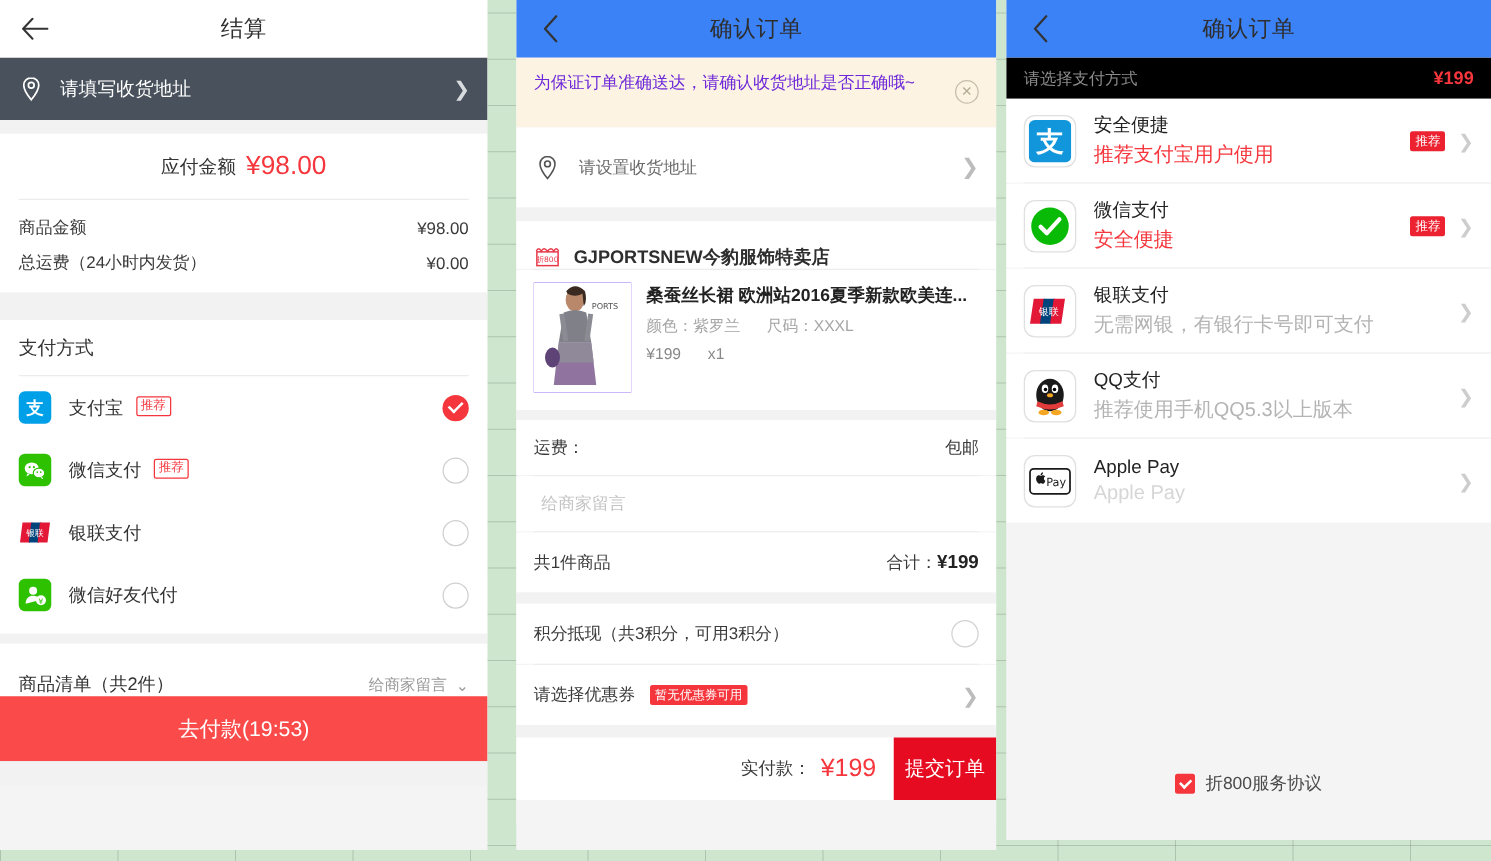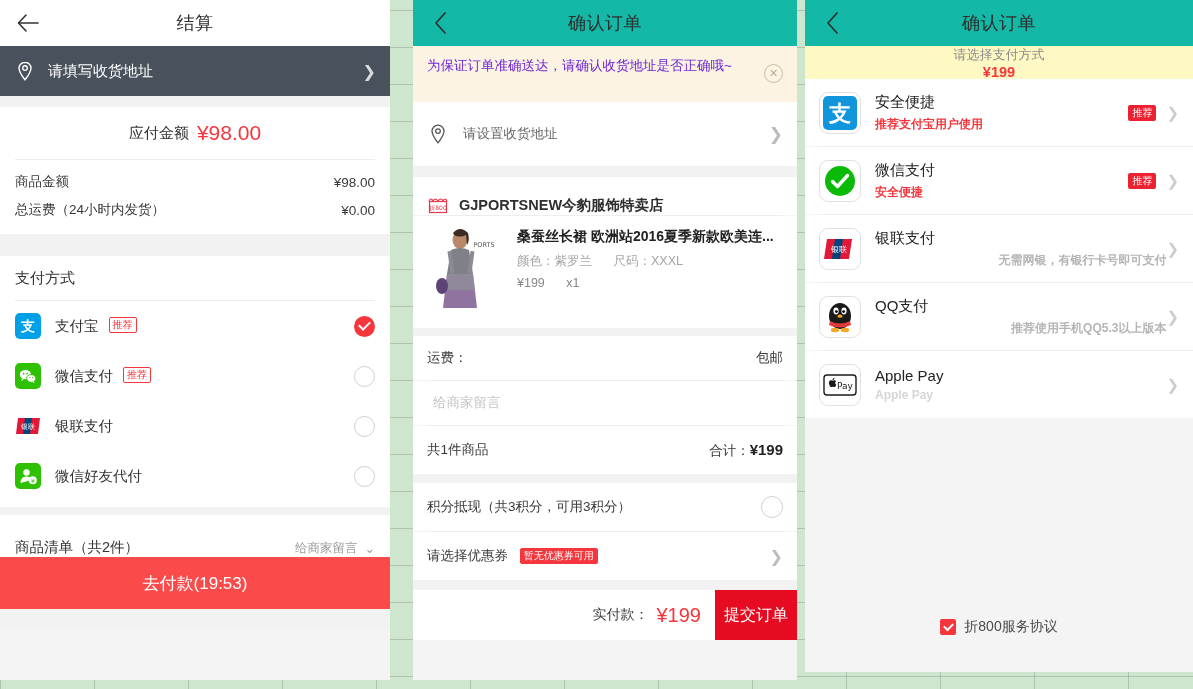--- a/index.html
+++ b/index.html
@@ -29,21 +29,21 @@
   #panel-middle { left: 413px; width: 384px; height: 680px; }
   #panel-right  { left: 805px; width: 388px; height: 672px; }
 
   
   .navbar {
     position: relative;
     height: 46px;
     display: flex; align-items: center; justify-content: center;
     background: #ffffff;
   }
-  .navbar.grey { background: #14b8a6; font-family: Liberation Serif, serif; }
+  .navbar.grey { background: #3b82f6; font-family: Liberation Serif, serif; }
   .nav-title { font-size: 18px; color: #2e2e2e; letter-spacing: .5px; }
   .nav-back {
     position: absolute; left: 14px; top: 50%;
     transform: translateY(-50%);
     width: 28px; height: 28px;
     display: flex; align-items: center; justify-content: center;
     cursor: pointer;
   }
   .nav-back svg { display: block; }
 
@@ -198,40 +198,40 @@
   .mfoot .amt { display: flex; align-items: center; font-size: 20px; color: #f5363c; padding-right: 14px; }
   .mfoot .submit {
     background: #e60b20; color: #fff; font-size: 16px;
     display: flex; align-items: center; justify-content: center;
     width: 82px; cursor: pointer;
   }
 
   
   .r-head {
     display: flex; align-items: center; justify-content: space-between;
-    height: 33px; padding: 0 14px; background: #fef9c3;
-    font-size: 13px; color: #8c8c8c; flex-direction: column;
+    height: 33px; padding: 0 14px; background: #000000;
+    font-size: 13px; color: #8c8c8c;
   }
   .r-head .amt { color: #f5363c; font-weight: bold; font-size: 14.5px; }
 
   .r-row {
     display: flex; align-items: center; background: #fff;
     height: 67px; padding: 0 14px;
   }
   .r-row .icbox {
     width: 42px; height: 42px; flex: 0 0 auto; margin-right: 14px;
     border: 1px solid #e0e0e0; border-radius: 9px;
     background: #fff; display: flex; align-items: center; justify-content: center;
     overflow: hidden;
   }
   .r-row .texts { flex: 1 1 auto; min-width: 0; }
   .r-row .t1 { font-size: 15px; color: #222; }
-  .r-row .t2 { font-size: 12px; margin-top: 4px; font-weight: bold; }
+  .r-row .t2 { font-size: 16px; margin-top: 4px; }
   .r-row .t2.red { color: #f5363c; }
-  .r-row .t2.grey { color: #b4b4b4; text-align: right; }
+  .r-row .t2.grey { color: #b4b4b4; }
   .r-row .t2.pale { color: #d6d6d6; }
   .tag-solid {
     background: #ec2231; color: #fff; font-size: 10px;
     border-radius: 2px; padding: 1px 4px; margin-right: 10px;
   }
   .r-row .chev { color: #cdcdcd; font-size: 15px; }
   .r-hr { height: 1px; background: #eeeeee; margin-left: 14px; }
 
   .agree {
     position: absolute; left: 0; right: 0; bottom: 36px;

